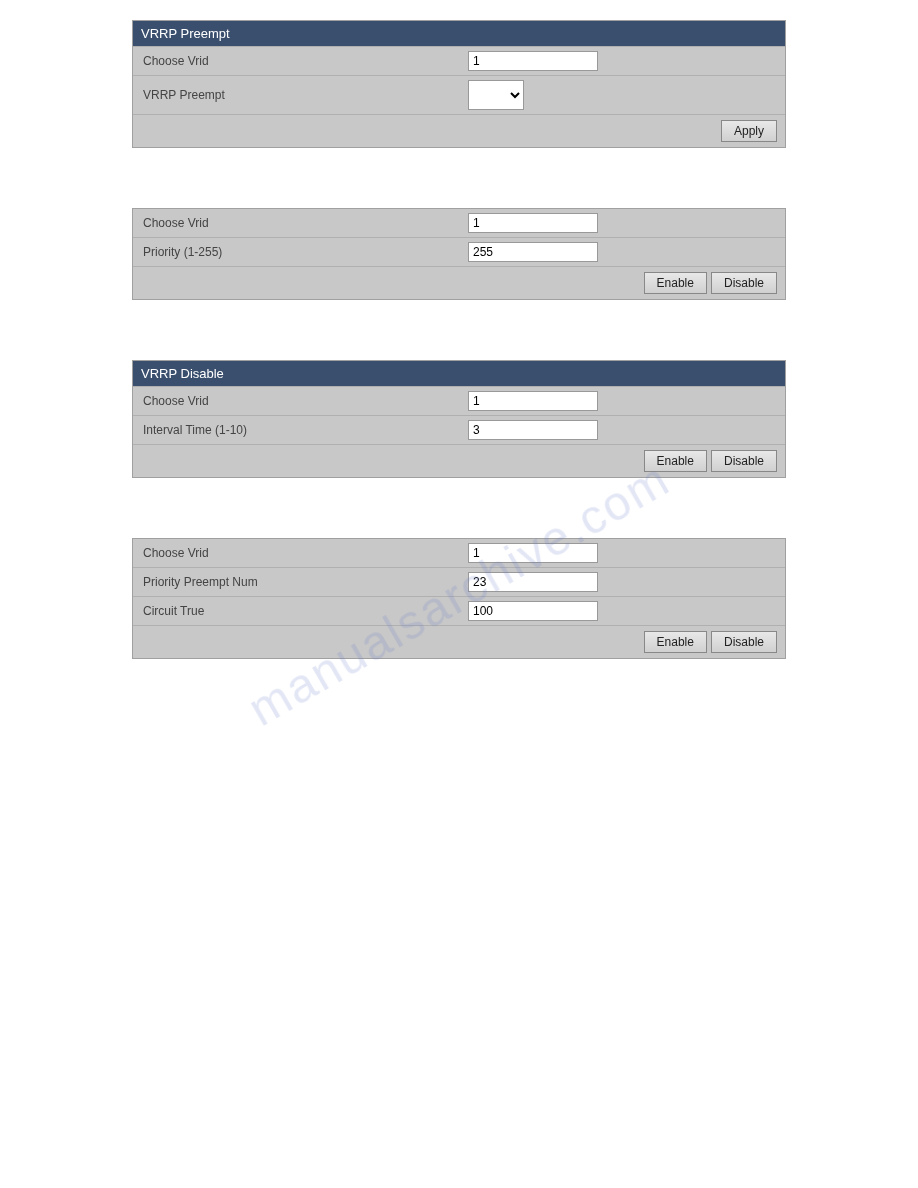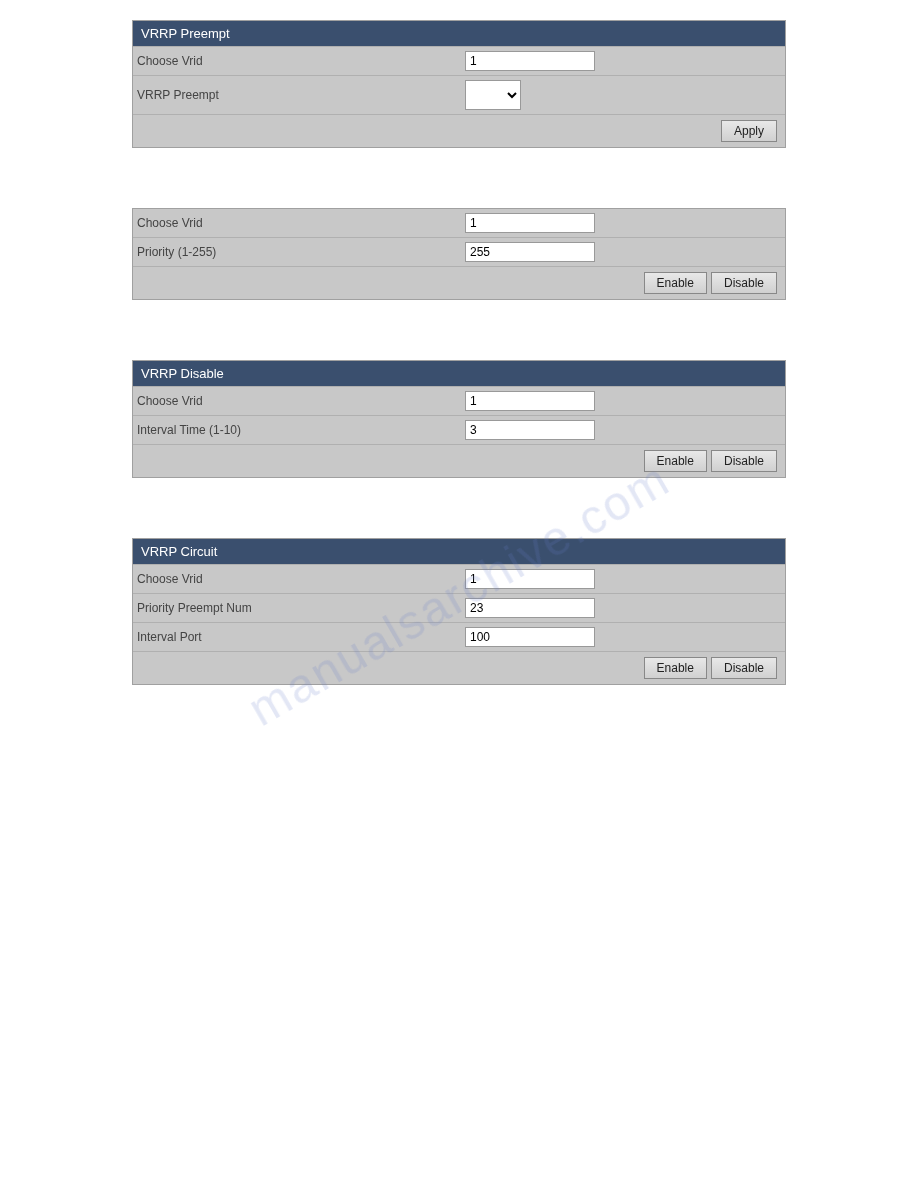--- a/index.html
+++ b/index.html
@@ -41,20 +41,21 @@
 
     .section-row:first-of-type {
       border-top: none;
     }
 
     .row-label {
       width: 50%;
       padding: 5px 4px;
       color: #444444;
       font-size: 12px;
+      margin-left: 6px;
     }
 
     .row-value {
       width: 50%;
       padding: 4px 6px;
       display: flex;
       align-items: center;
       gap: 4px;
     }
 
@@ -162,35 +163,34 @@
         <div class="row-value">
           <input type="text" value="3" style="">
         </div>
       </div>
       <div class="section-footer">
         <button class="btn">Enable</button>
         <button class="btn">Disable</button>
       </div>
     </div>
     <div class="section">
-      <div class="section-header">VRRP Circuit</div>
       <div class="section-row">
         <span class="row-label">Choose Vrid</span>
         <div class="row-value">
           <input type="text" value="1" style="">
         </div>
       </div>
       <div class="section-row">
         <span class="row-label">Priority Preempt Num</span>
         <div class="row-value">
           <input type="text" value="23" style="">
         </div>
       </div>
       <div class="section-row">
-        <span class="row-label">Interval Port</span>
+        <span class="row-label">Circuit True</span>
         <div class="row-value">
           <input type="text" value="100" style="">
         </div>
       </div>
       <div class="section-footer">
         <button class="btn">Enable</button>
         <button class="btn">Disable</button>
       </div>
     </div>
   </div>

